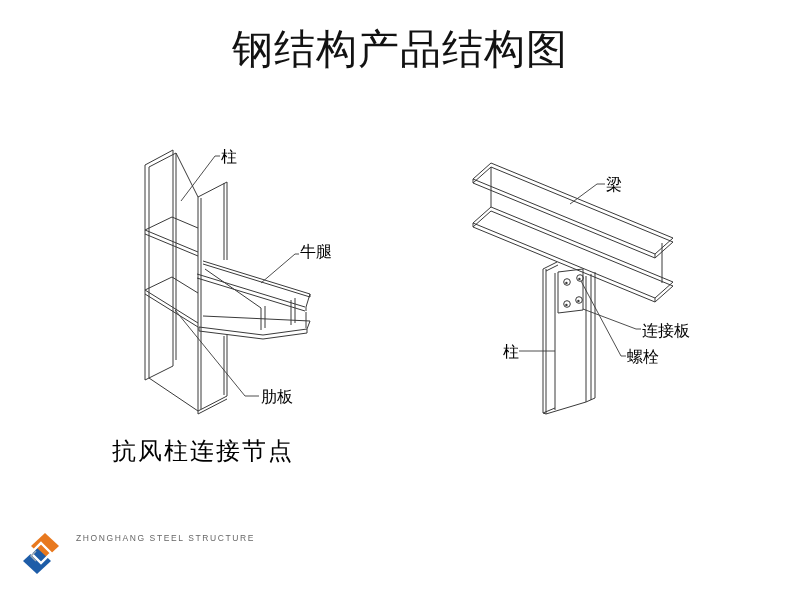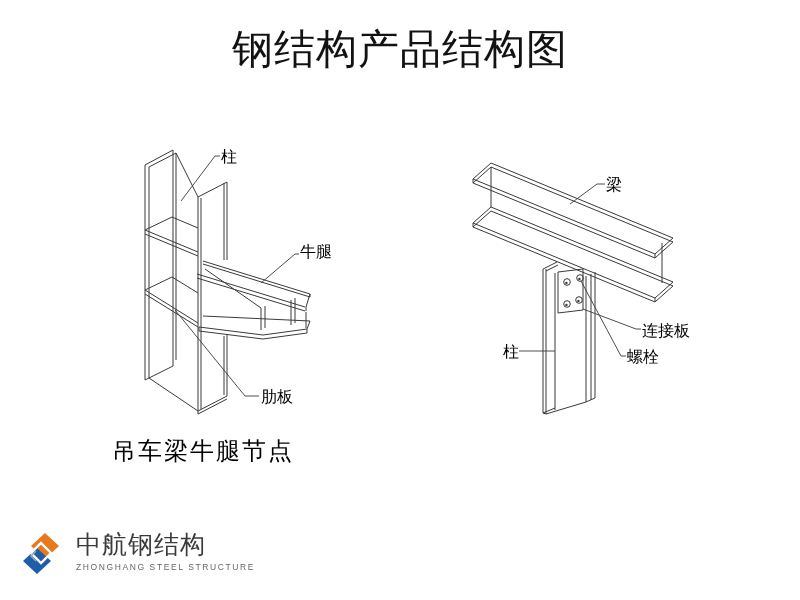--- a/index.html
+++ b/index.html
@@ -127,29 +127,28 @@
                               M581,281 L621,356 L626,356
                               M519,351 L555,351"></path>
     </g>
     <text x="606" y="190">梁</text>
     <text x="642" y="336">连接板</text>
     <text x="627" y="362">螺栓</text>
     <text x="503" y="357">柱</text>
   </svg>
 
   <div class="caption caption-left">
-    <span>吊车梁牛腿节点</span>
+    <span>抗风柱连接节点</span>
   </div>
 
   <div class="footer">
     <svg class="logo-icon" width="40" height="48" viewBox="0 0 40 48">
       <polygon points="23,3 37,16 23,29 9,16" fill="#E8791F"></polygon>
       <polygon points="15,18 29,31 15,44 1,31" fill="#1E5DA8"></polygon>
       <polygon points="19,13 29,23 19,33 9,23" fill="none" stroke="#ffffff" stroke-width="2.4"></polygon>
       <polyline points="14,21 9,26 14,31" fill="none" stroke="#9aa7b4" stroke-width="1.6"></polyline>
     </svg>
     <div class="brand">
-      <div class="brand-cn">中航钢结构</div>
       <div class="brand-en">ZHONGHANG STEEL STRUCTURE</div>
     </div>
   </div>
 
 </div>
 
 </body></html>

